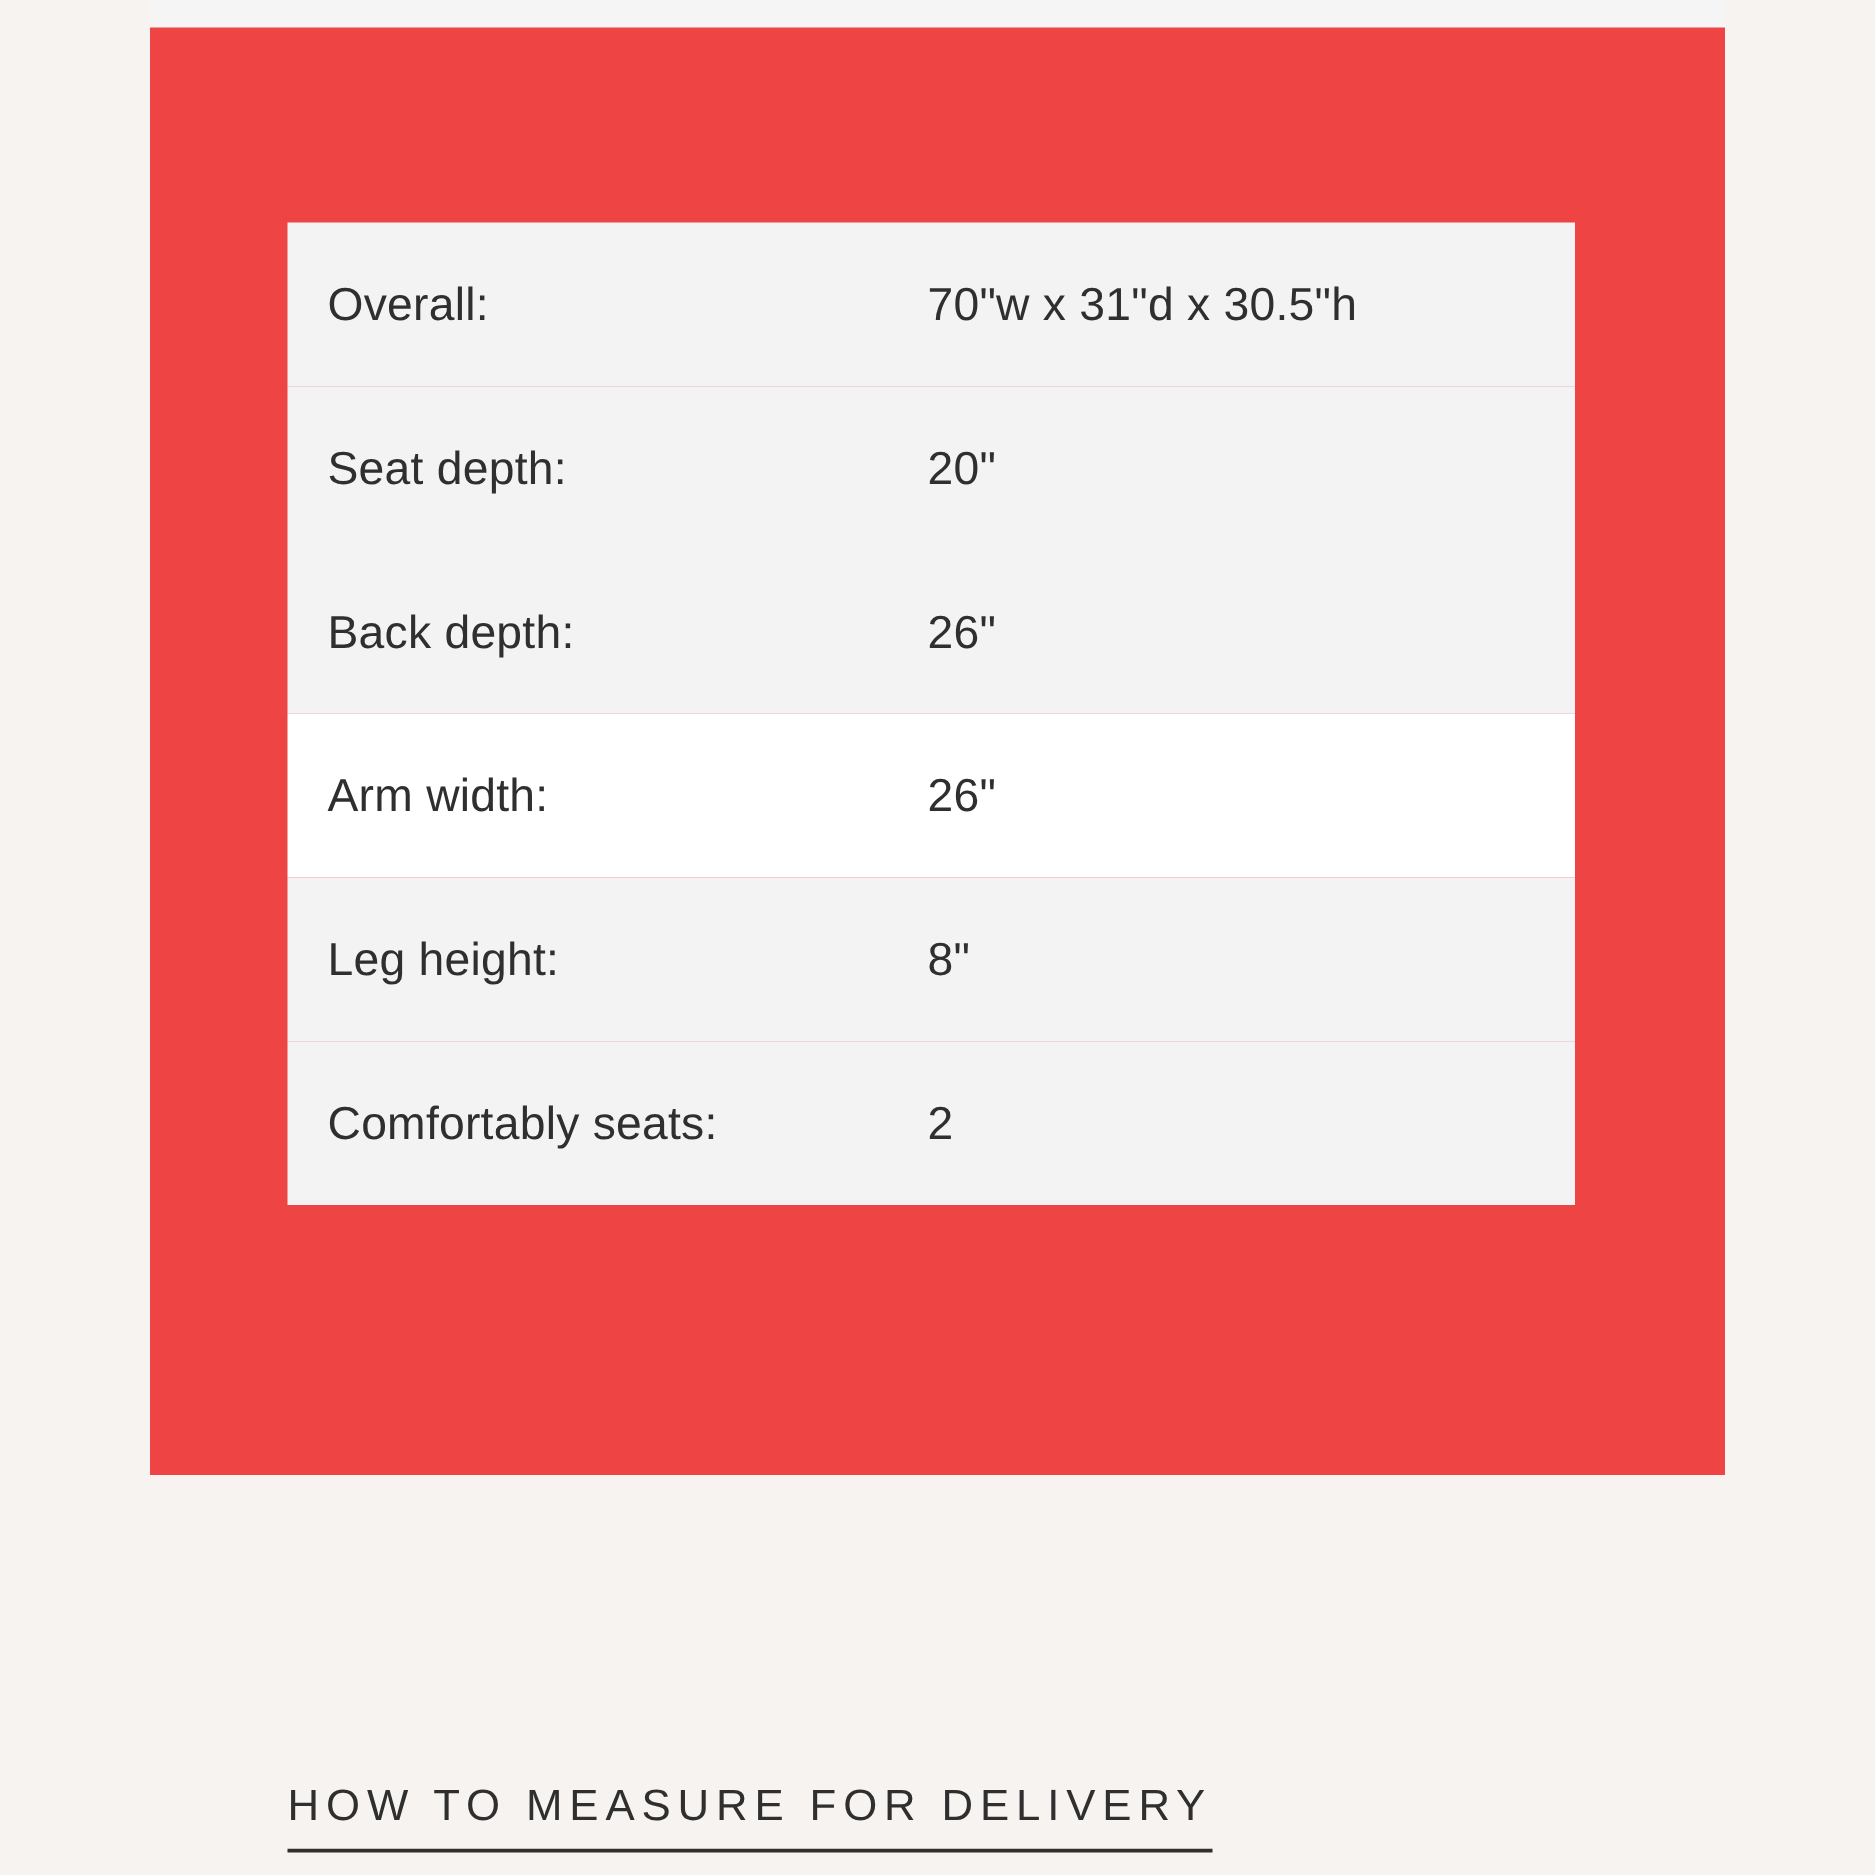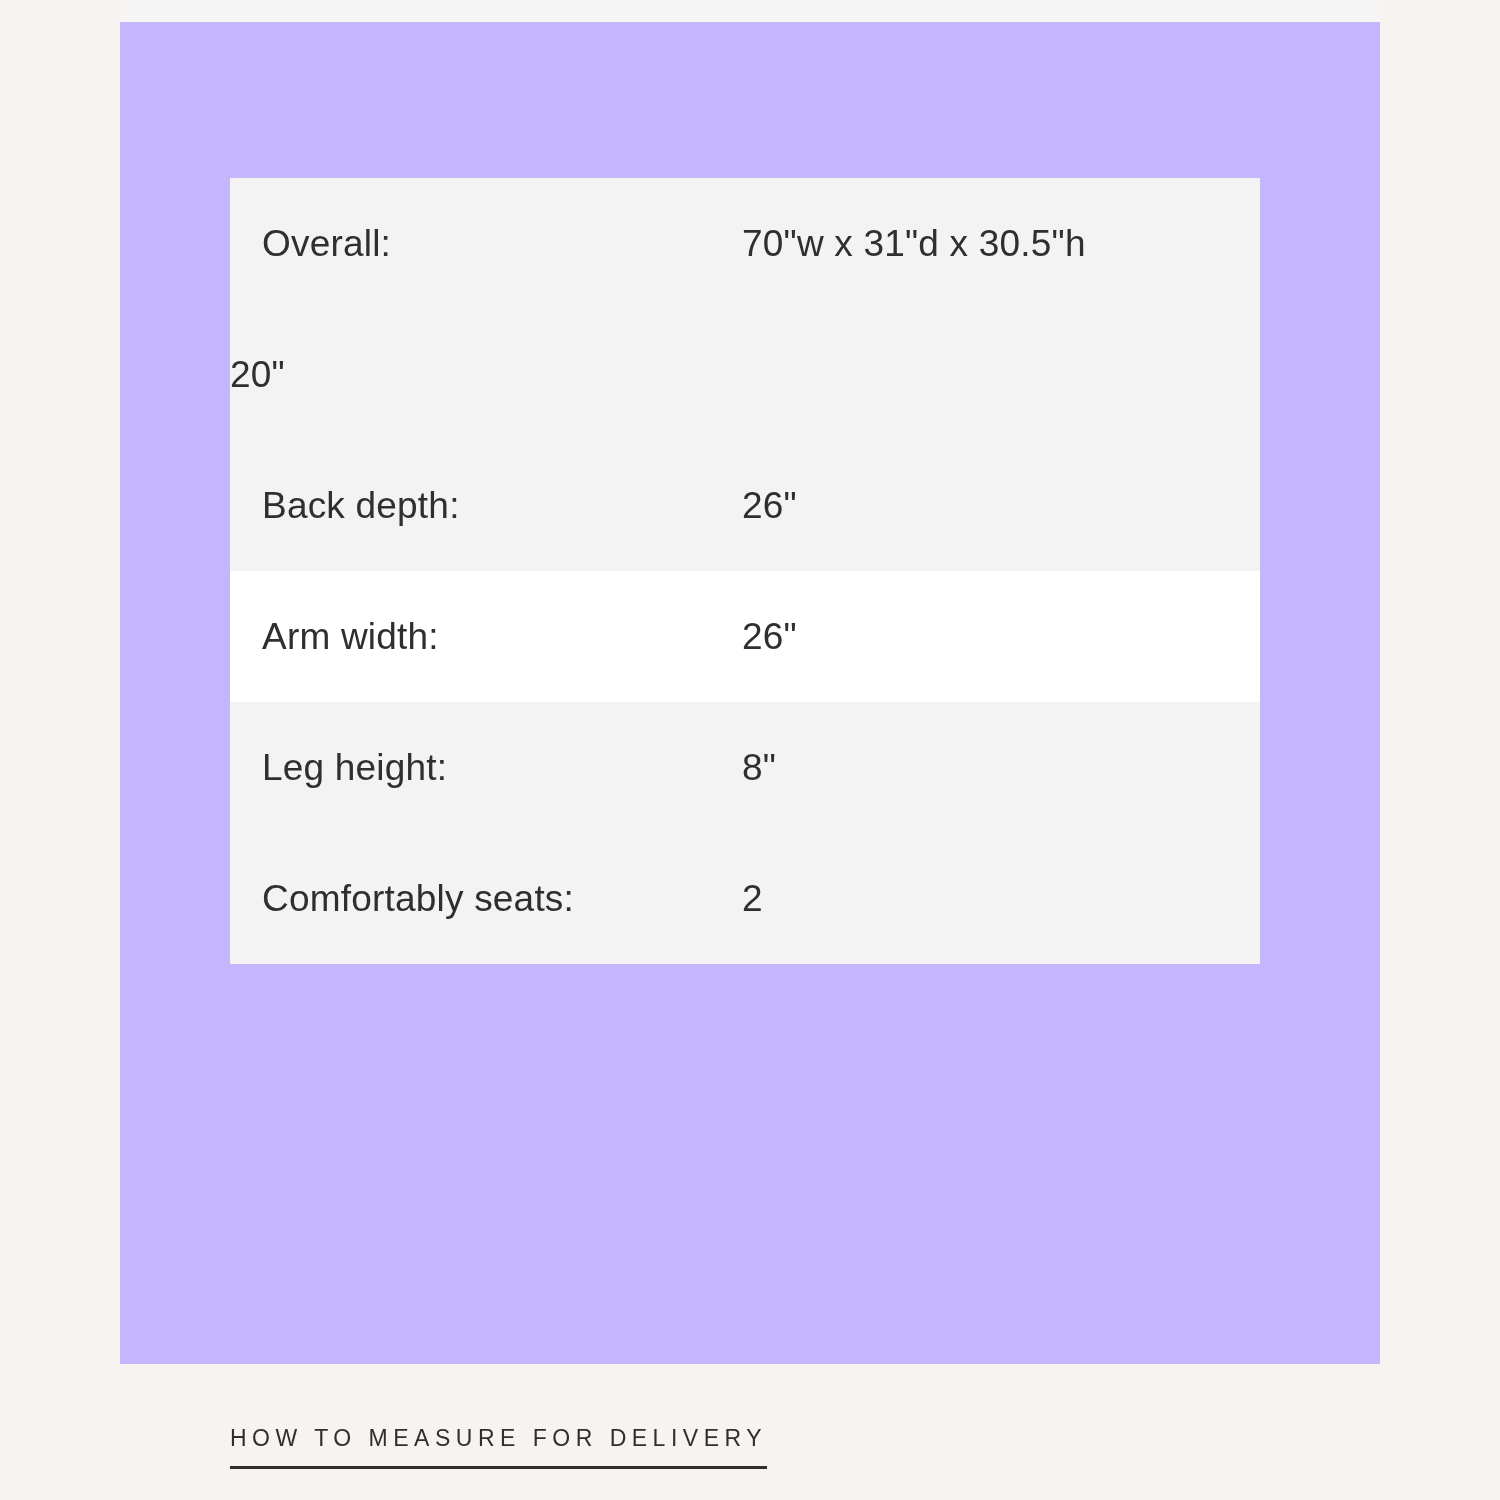--- a/index.html
+++ b/index.html
@@ -11,22 +11,22 @@
     height: 1500px;
     background: #f7f3f0;
     font-family: "Liberation Sans", sans-serif;
     overflow: hidden;
   }
   .page {
     position: absolute;
     left: 120px;
     top: 0;
     width: 1260px;
-    height: 1364px;
-    background: #c4b5fd;
+    height: 1180px;
+    background: #ef4444;
   }
   .top-strip {
     position: absolute;
     left: 0;
     top: 0;
     width: 1260px;
     height: 22px;
     background: #f5f5f5;
   }
   .spec-table {
@@ -57,21 +57,21 @@
     flex: 1;
     font-size: 37px;
     color: #2f2f2f;
     letter-spacing: 0.2px;
     font-weight: 400;
   }
   .measure-link {
     position: absolute;
     left: 110px;
     top: 1425px;
-    font-size: 23px;
+    font-size: 35px;
     letter-spacing: 5.5px;
     color: #2f2f2f;
     border-bottom: 3px solid #2f2f2f;
     padding-bottom: 14px;
     display: inline-block;
     cursor: pointer;
     white-space: nowrap;
   }
 </style>
 </head>
@@ -83,20 +83,21 @@
 
   <div class="spec-table">
 
     <div class="spec-row alt">
       <div class="spec-label">Overall:</div>
       <div class="spec-value">70"w x 31"d x 30.5"h</div>
     </div>
 
 
     <div class="spec-row alt">
+      <div class="spec-label">Seat depth:</div>
       <div class="spec-value">20"</div>
     </div>
 
 
     <div class="spec-row alt">
       <div class="spec-label">Back depth:</div>
       <div class="spec-value">26"</div>
     </div>
 
     <div class="spec-row">

